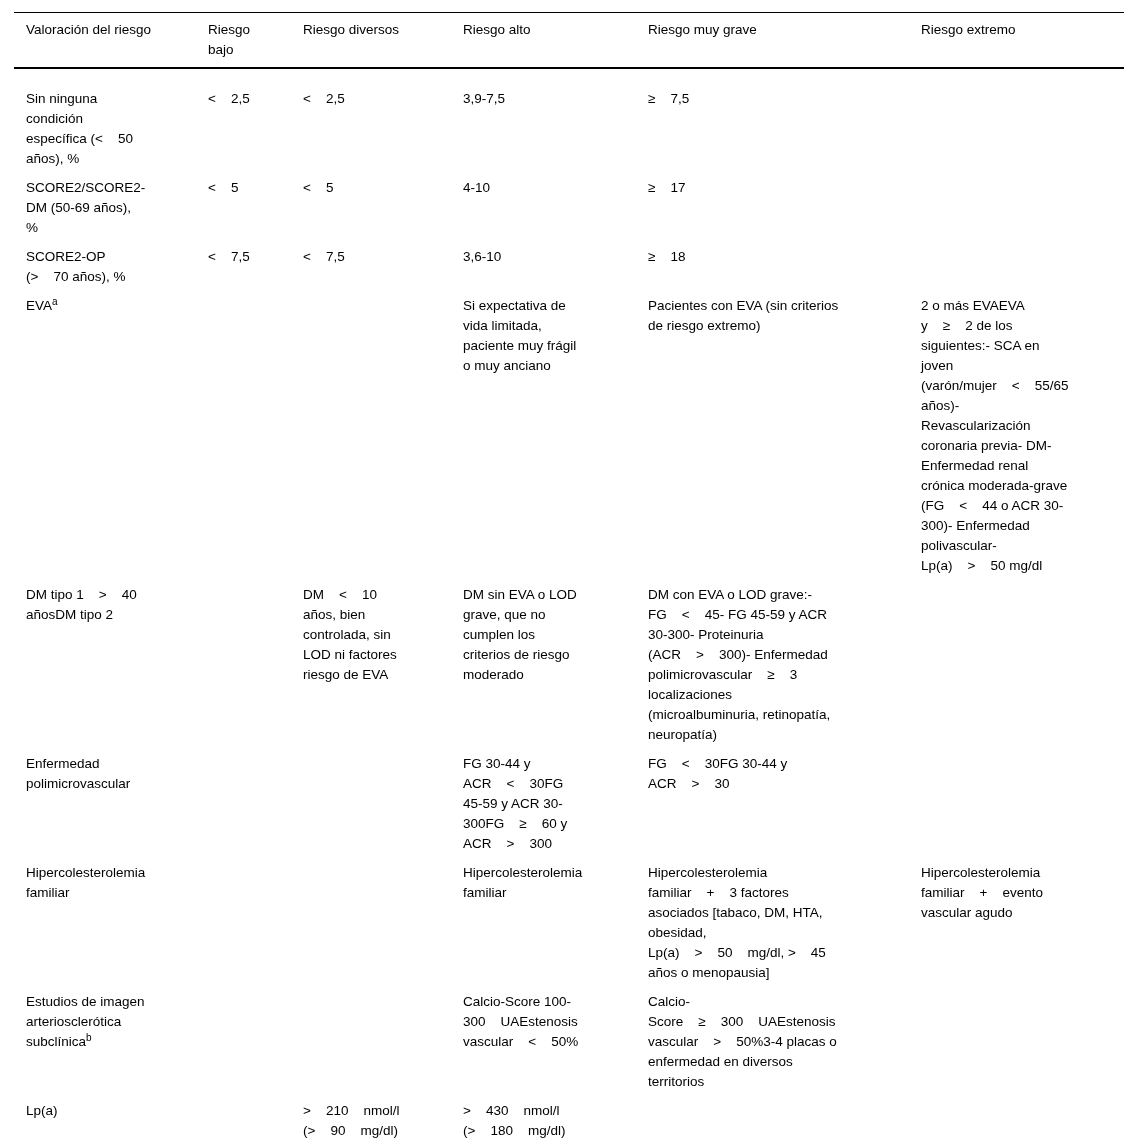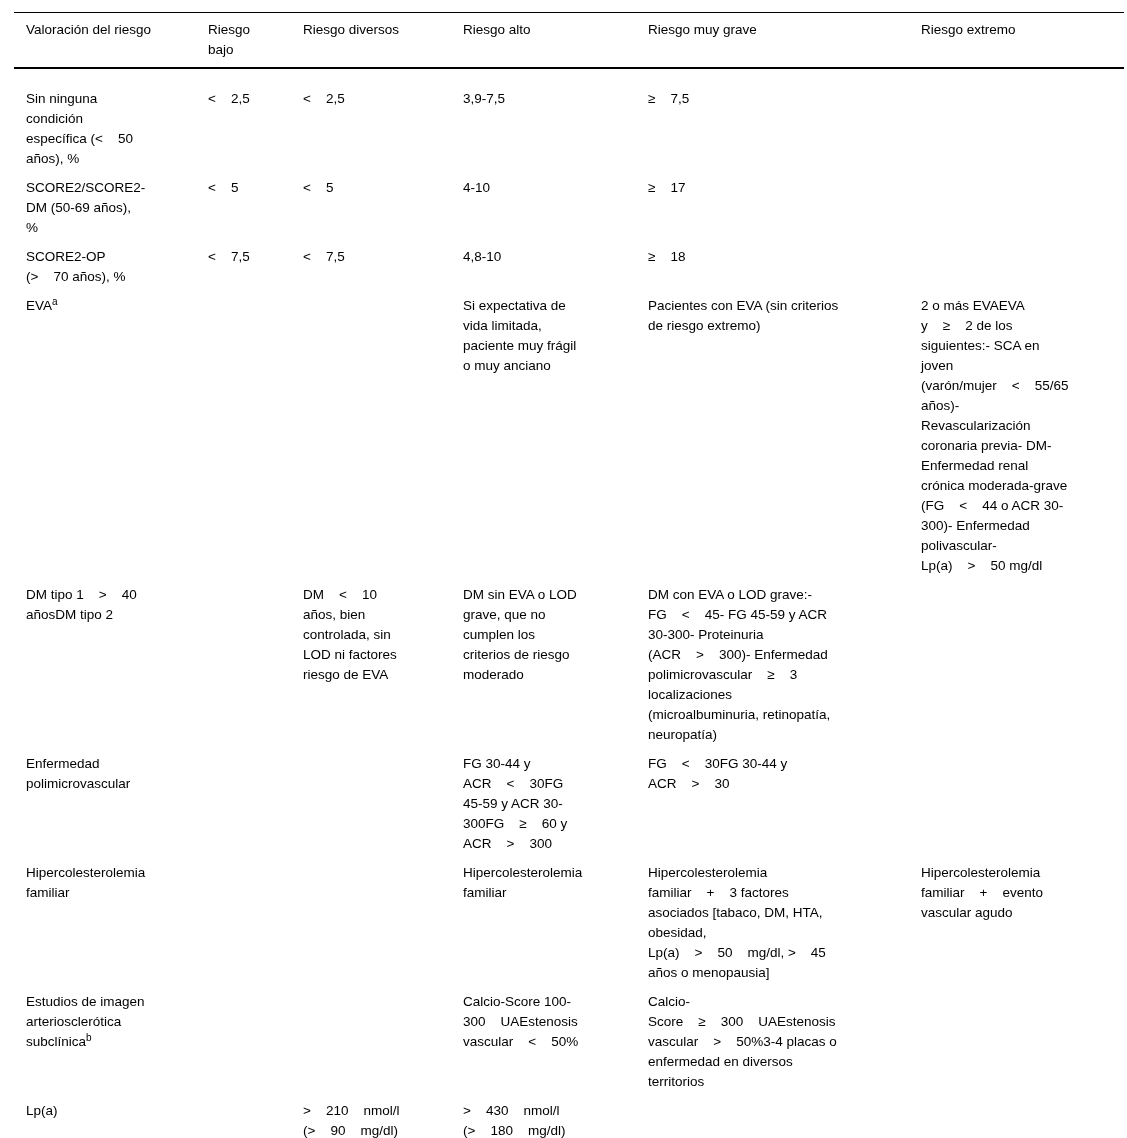--- a/index.html
+++ b/index.html
@@ -90,21 +90,21 @@
         <td>&lt;    5</td>
         <td>4-10</td>
         <td>≥    17</td>
         <td></td>
       </tr>
       <tr>
         <td><span>SCORE2-OP
 (&gt;    70 años), %</span><sup></sup></td>
         <td>&lt;    7,5</td>
         <td>&lt;    7,5</td>
-        <td>4,8-10</td>
+        <td>3,6-10</td>
         <td>≥    18</td>
         <td></td>
       </tr>
       <tr>
         <td><span>EVA</span><sup>a</sup></td>
         <td></td>
         <td></td>
         <td>Si expectativa de
 vida limitada,
 paciente muy frágil

